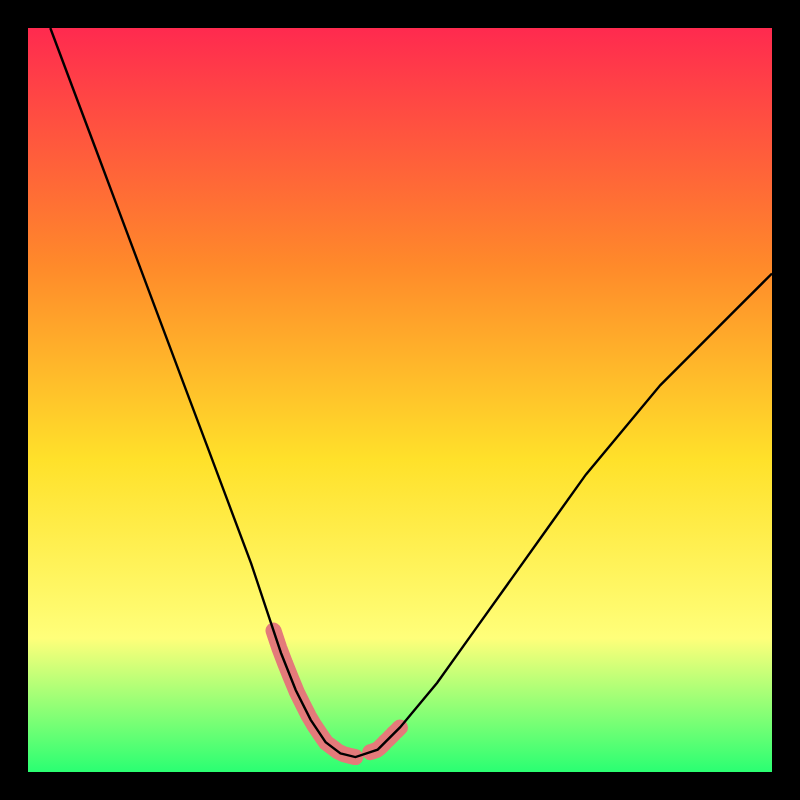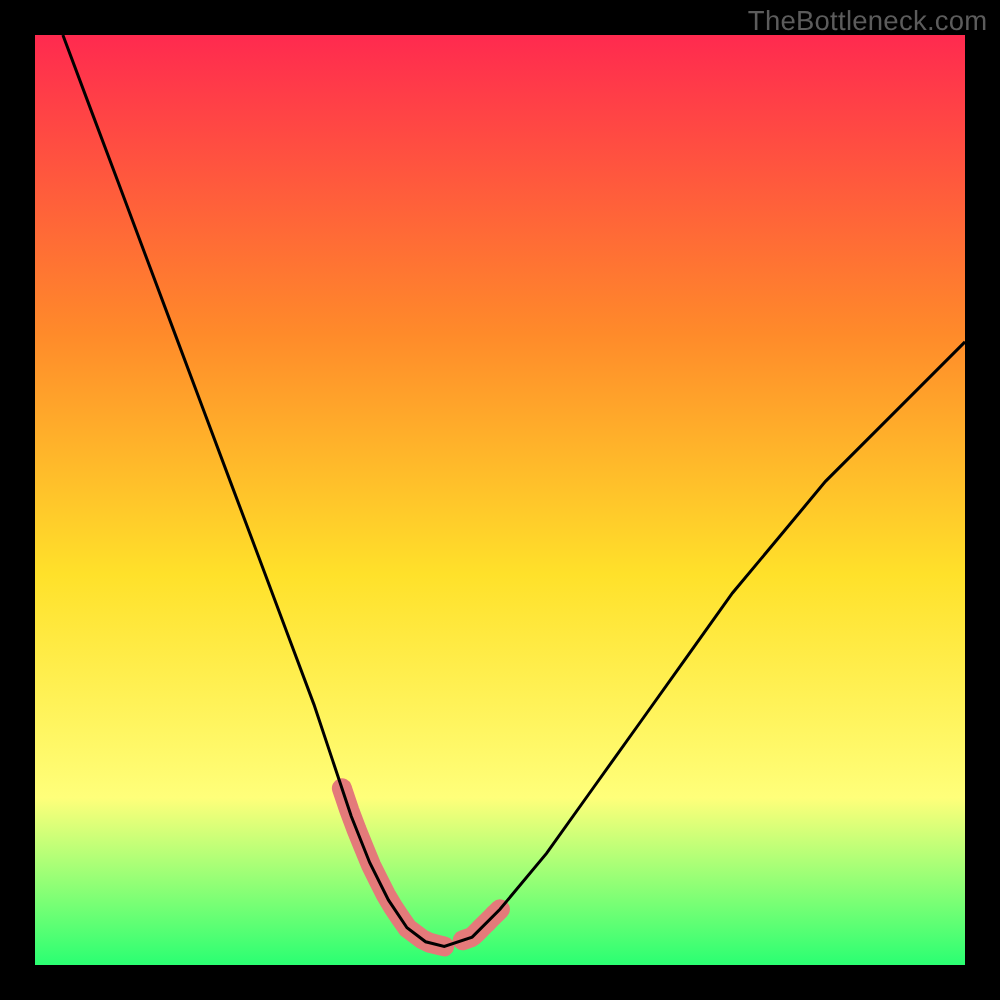--- a/index.html
+++ b/index.html
@@ -72,15 +72,14 @@
       <rect x="0" y="0" width="744" height="744" fill="url(#bg-grad)"></rect>
     </svg>
 
     <svg class="curve-layer" viewBox="0 0 744 744" preserveAspectRatio="none">
       <path id="highlight-path" fill="none" stroke="#e47a7a" stroke-width="16" stroke-linecap="round" d="M245.5 602.6 L251.4 620.2 L257.2 635.6 L263.1 650.2 L268.9 664.3 L274.7 676.0 L280.6 687.7 L286.4 697.5 L292.3 706.3 L298.1 714.6 L304.0 719.0 L309.8 723.4 L315.7 726.2 L321.5 727.7 L327.4 729.1 M342.2 724.2 L344.4 723.5 L346.5 722.7 L348.6 722.0 L350.7 720.6 L352.9 718.5 L355.0 716.4 L357.1 714.2 L359.2 712.1 L361.4 710.0 L363.5 707.9 L365.6 705.7 L367.7 703.6 L369.9 701.5 L372.0 699.4 "></path>
       <path id="curve-path" fill="none" stroke="#000000" stroke-width="2.4" d="M22.3 0.0 L44.6 59.5 L67.0 119.0 L89.3 178.6 L111.6 238.1 L133.9 297.6 L156.2 357.1 L178.6 416.6 L200.9 476.2 L223.2 535.7 L238.1 580.3 L253.0 625.0 L267.8 662.2 L282.7 691.9 L297.6 714.2 L312.5 725.4 L327.4 729.1 L349.7 721.7 L372.0 699.4 L409.2 654.7 L446.4 602.6 L483.6 550.6 L520.8 498.5 L558.0 446.4 L595.2 401.8 L632.4 357.1 L669.6 319.9 L706.8 282.7 L744.0 245.5 "></path>
     </svg>
 
   </div>
 
-  <div class="watermark">TheBottleneck.com</div>
 
 </div>
 
 </body></html>

